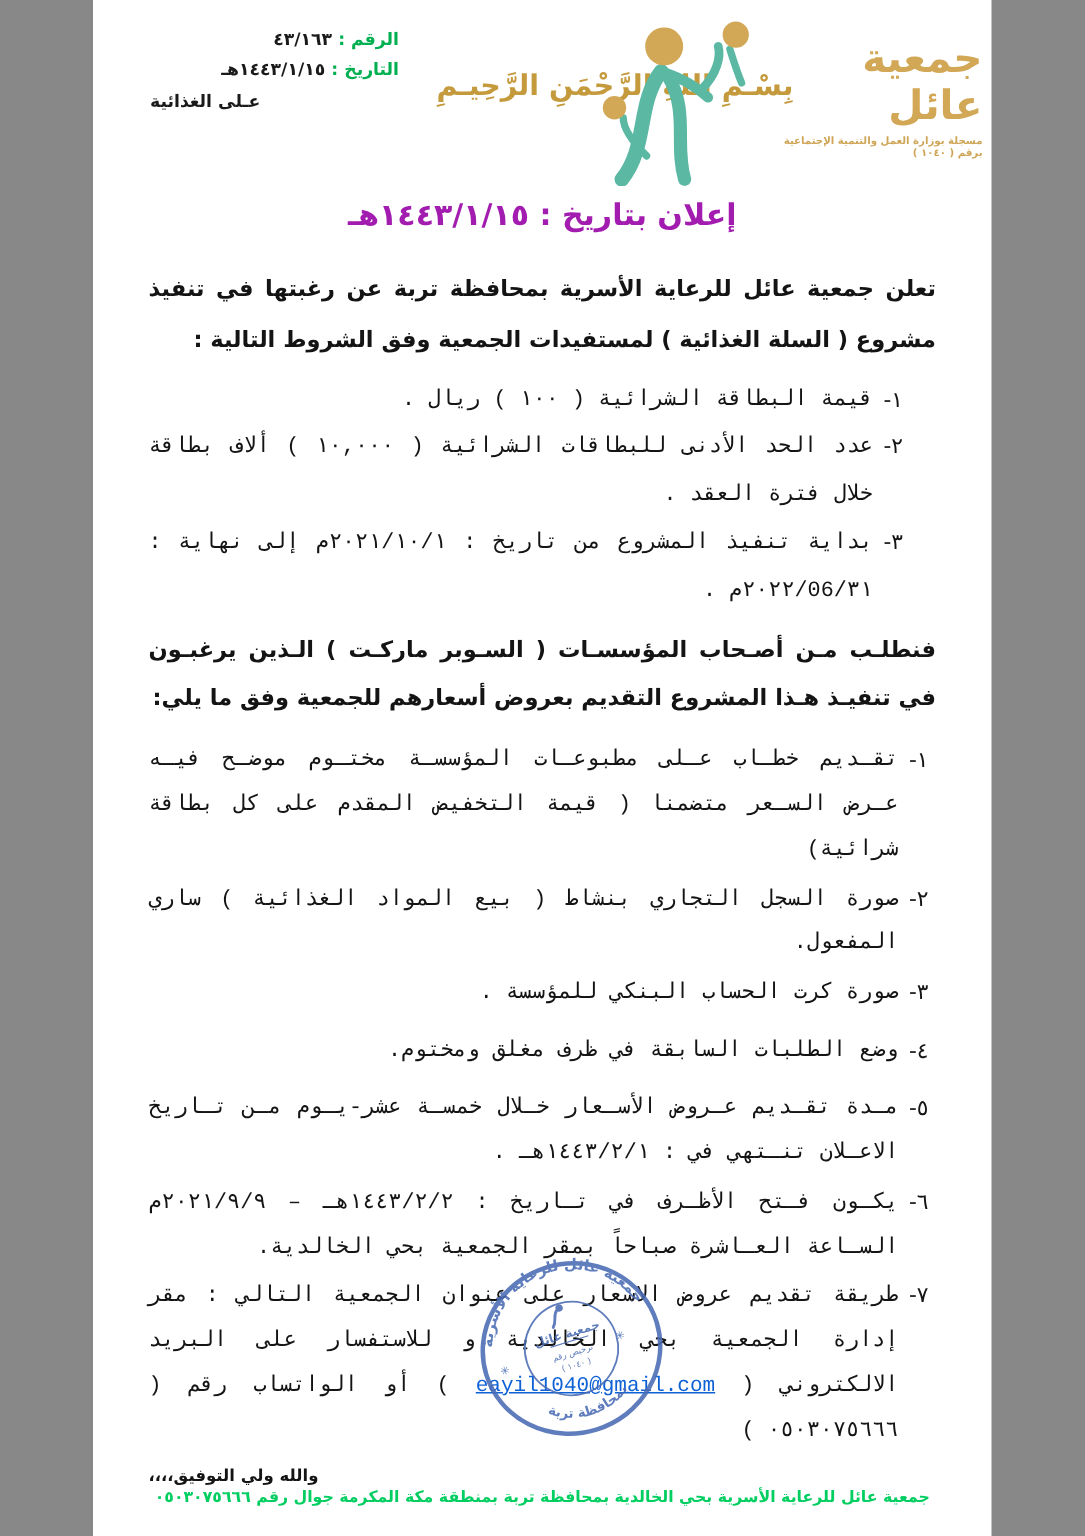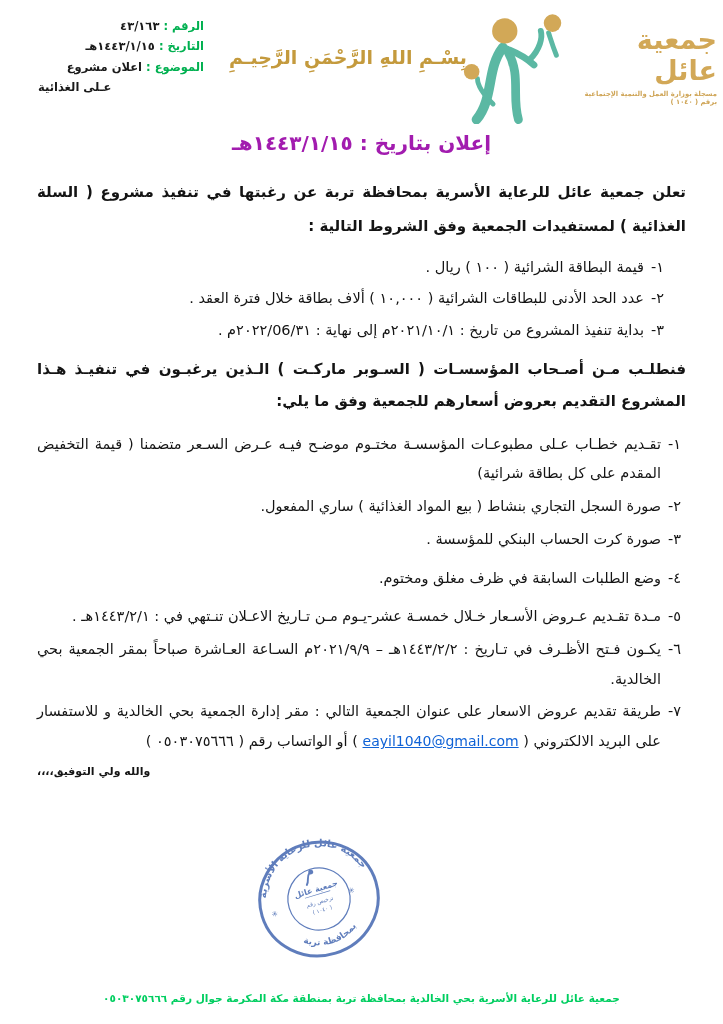--- a/index.html
+++ b/index.html
@@ -1,19 +1,19 @@
 <!DOCTYPE html>
 <html lang="ar" dir="rtl"><head>
 <meta charset="utf-8">
 <style>
   * { margin:0; padding:0; box-sizing:border-box; }
   html,body { background:#888; }
   .page {
     position:relative;
-    width:723px; height:1024px;
+    width:599px; height:1024px;
     margin:0 auto;
     background:#ffffff;
     font-family:"DejaVu Sans", sans-serif;
     direction:rtl;
     overflow:hidden;
   }
   
   .ref-block {
     position:absolute; top:16px; left:26px; width:178px;
     font-size:11.5px; font-weight:bold; line-height:1.78;
@@ -42,21 +42,21 @@
     position:absolute; top:131px; left:0; right:0;
     text-align:center; color:#a21caf; font-size:20px; font-weight:bold;
   }
   
   .content { position:absolute; top:176px; right:37px; left:37px; color:#141414; }
   .intro { font-size:15px; font-weight:bold; line-height:2.25; text-align:justify; margin-bottom:8px; }
   ul { list-style:none; }
   .cond-list { padding-right:22px; margin-bottom:6px; }
   .cond-item, .req-item { display:flex; gap:7px; font-size:14.5px; line-height:2.2; }
   .item-num { flex:none; }
-  .item-text { flex:1; text-align:justify; }
+  .item-text { flex:1; text-align:justify;font-family:Liberation Mono, monospace; }
   .request { font-size:15px; font-weight:bold; line-height:2.15; text-align:justify; margin:6px 0 12px; }
   .req-list { padding-right:5px; }
   .req-item { line-height:2.05; margin-bottom:3px; }
   .gap-top { margin-top:9px; }
   .email-link { color:#0f62d6; text-decoration:underline; font-size:14px; cursor:pointer; }
   .closing { text-align:left; font-size:11px; margin-top:8px;font-weight:bold; }
   
   .stamp { position:absolute; top:833px; left:243px; width:152px; height:132px; opacity:0.88; }
   
   .page-footer {
@@ -70,24 +70,20 @@
 <div class="page">
 
   <div class="ref-block">
     <div>
       <span class="ref-label">الرقم :</span>
       <span>٤٣/١٦٣</span>
     </div>
     <div>
       <span class="ref-label">التاريخ :</span>
       <span>١٤٤٣/١/١٥هـ</span>
-    </div>
-    <div>
-      <span class="ref-label">الموضوع :</span>
-      <span>اعلان مشروع</span>
     </div>
     <div class="ref-line4">عـلى الغذائية</div>
   </div>
 
   <div class="bismillah">بِسْـمِ اللهِ الرَّحْمَنِ الرَّحِيـمِ</div>
 
   <div class="logo">
     <svg class="logo-icon" viewBox="0 0 115 120" xmlns="http://www.w3.org/2000/svg">
       <g fill="none" stroke="#5bb8a3" stroke-linecap="round">
         <path d="M 18 116 C 36 94 28 64 45 42" stroke-width="10"></path>

